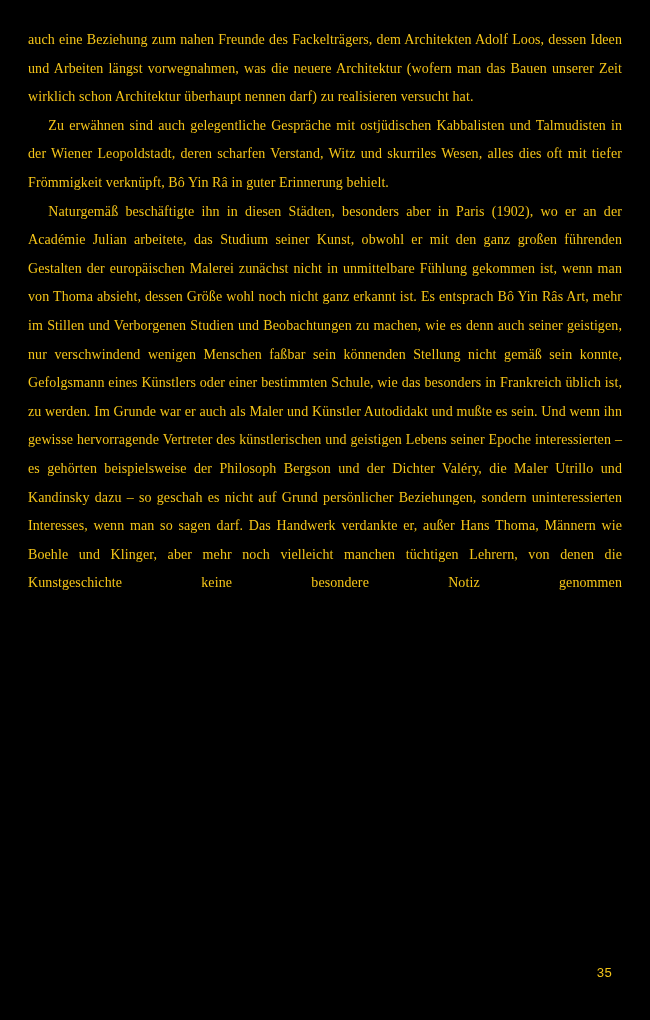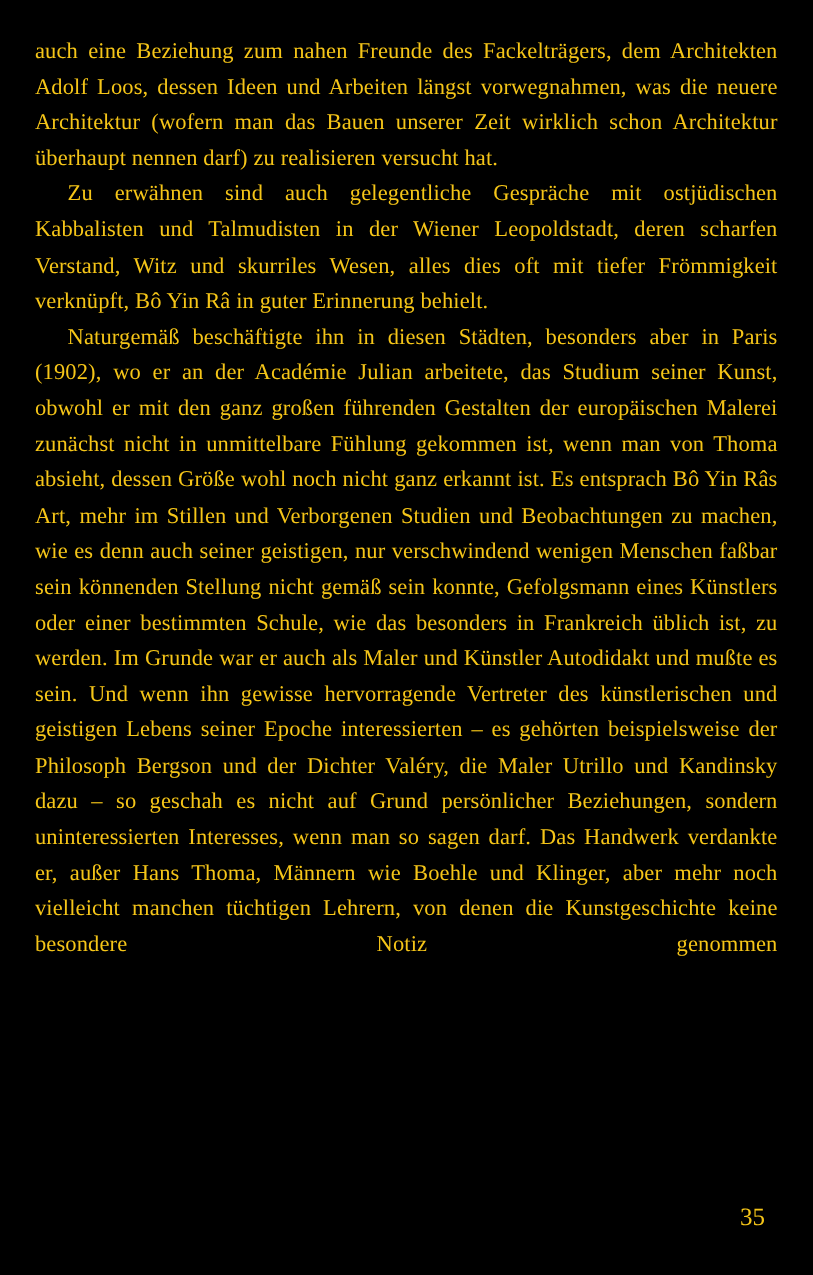--- a/index.html
+++ b/index.html
@@ -17,21 +17,21 @@
     position: relative;
     width: 650px;
     height: 1020px;
     background: #000000;
     box-sizing: border-box;
     padding: 26px 28px 0 28px;
   }
   .text-block {
     color: #f5c518;
     font-family: "Liberation Serif", serif;
-    font-size: 18px;
+    font-size: 14px;
     line-height: 28.6px;
     text-align: justify;
     text-justify: inter-word;
     letter-spacing: 0.1px;
     width: 594px;
   }
   .para {
     margin: 0;
     text-align: justify;
     text-indent: 0;
@@ -46,22 +46,22 @@
     width: 100%;
   }
   .para.no-stretch::after {
     content: none;
   }
   .page-number {
     position: absolute;
     bottom: 34px;
     right: 38px;
     color: #f5c518;
-    font-family: Liberation Serif, serif;
-    font-size: 20px;
+    font-family: Liberation Mono, monospace;
+    font-size: 13px;
     line-height: 24px;
   }
 </style>
 </head>
 <body>
 
 <div class="page">
 
   <div class="text-block">
     <p class="para no-stretch">auch eine Beziehung zum nahen Freunde des Fackelträgers, dem Architekten Adolf Loos, dessen Ideen und Arbeiten längst vorwegnahmen, was die neuere Architektur (wofern man das Bauen unserer Zeit wirklich schon Architektur überhaupt nennen darf) zu realisieren versucht hat.</p>

